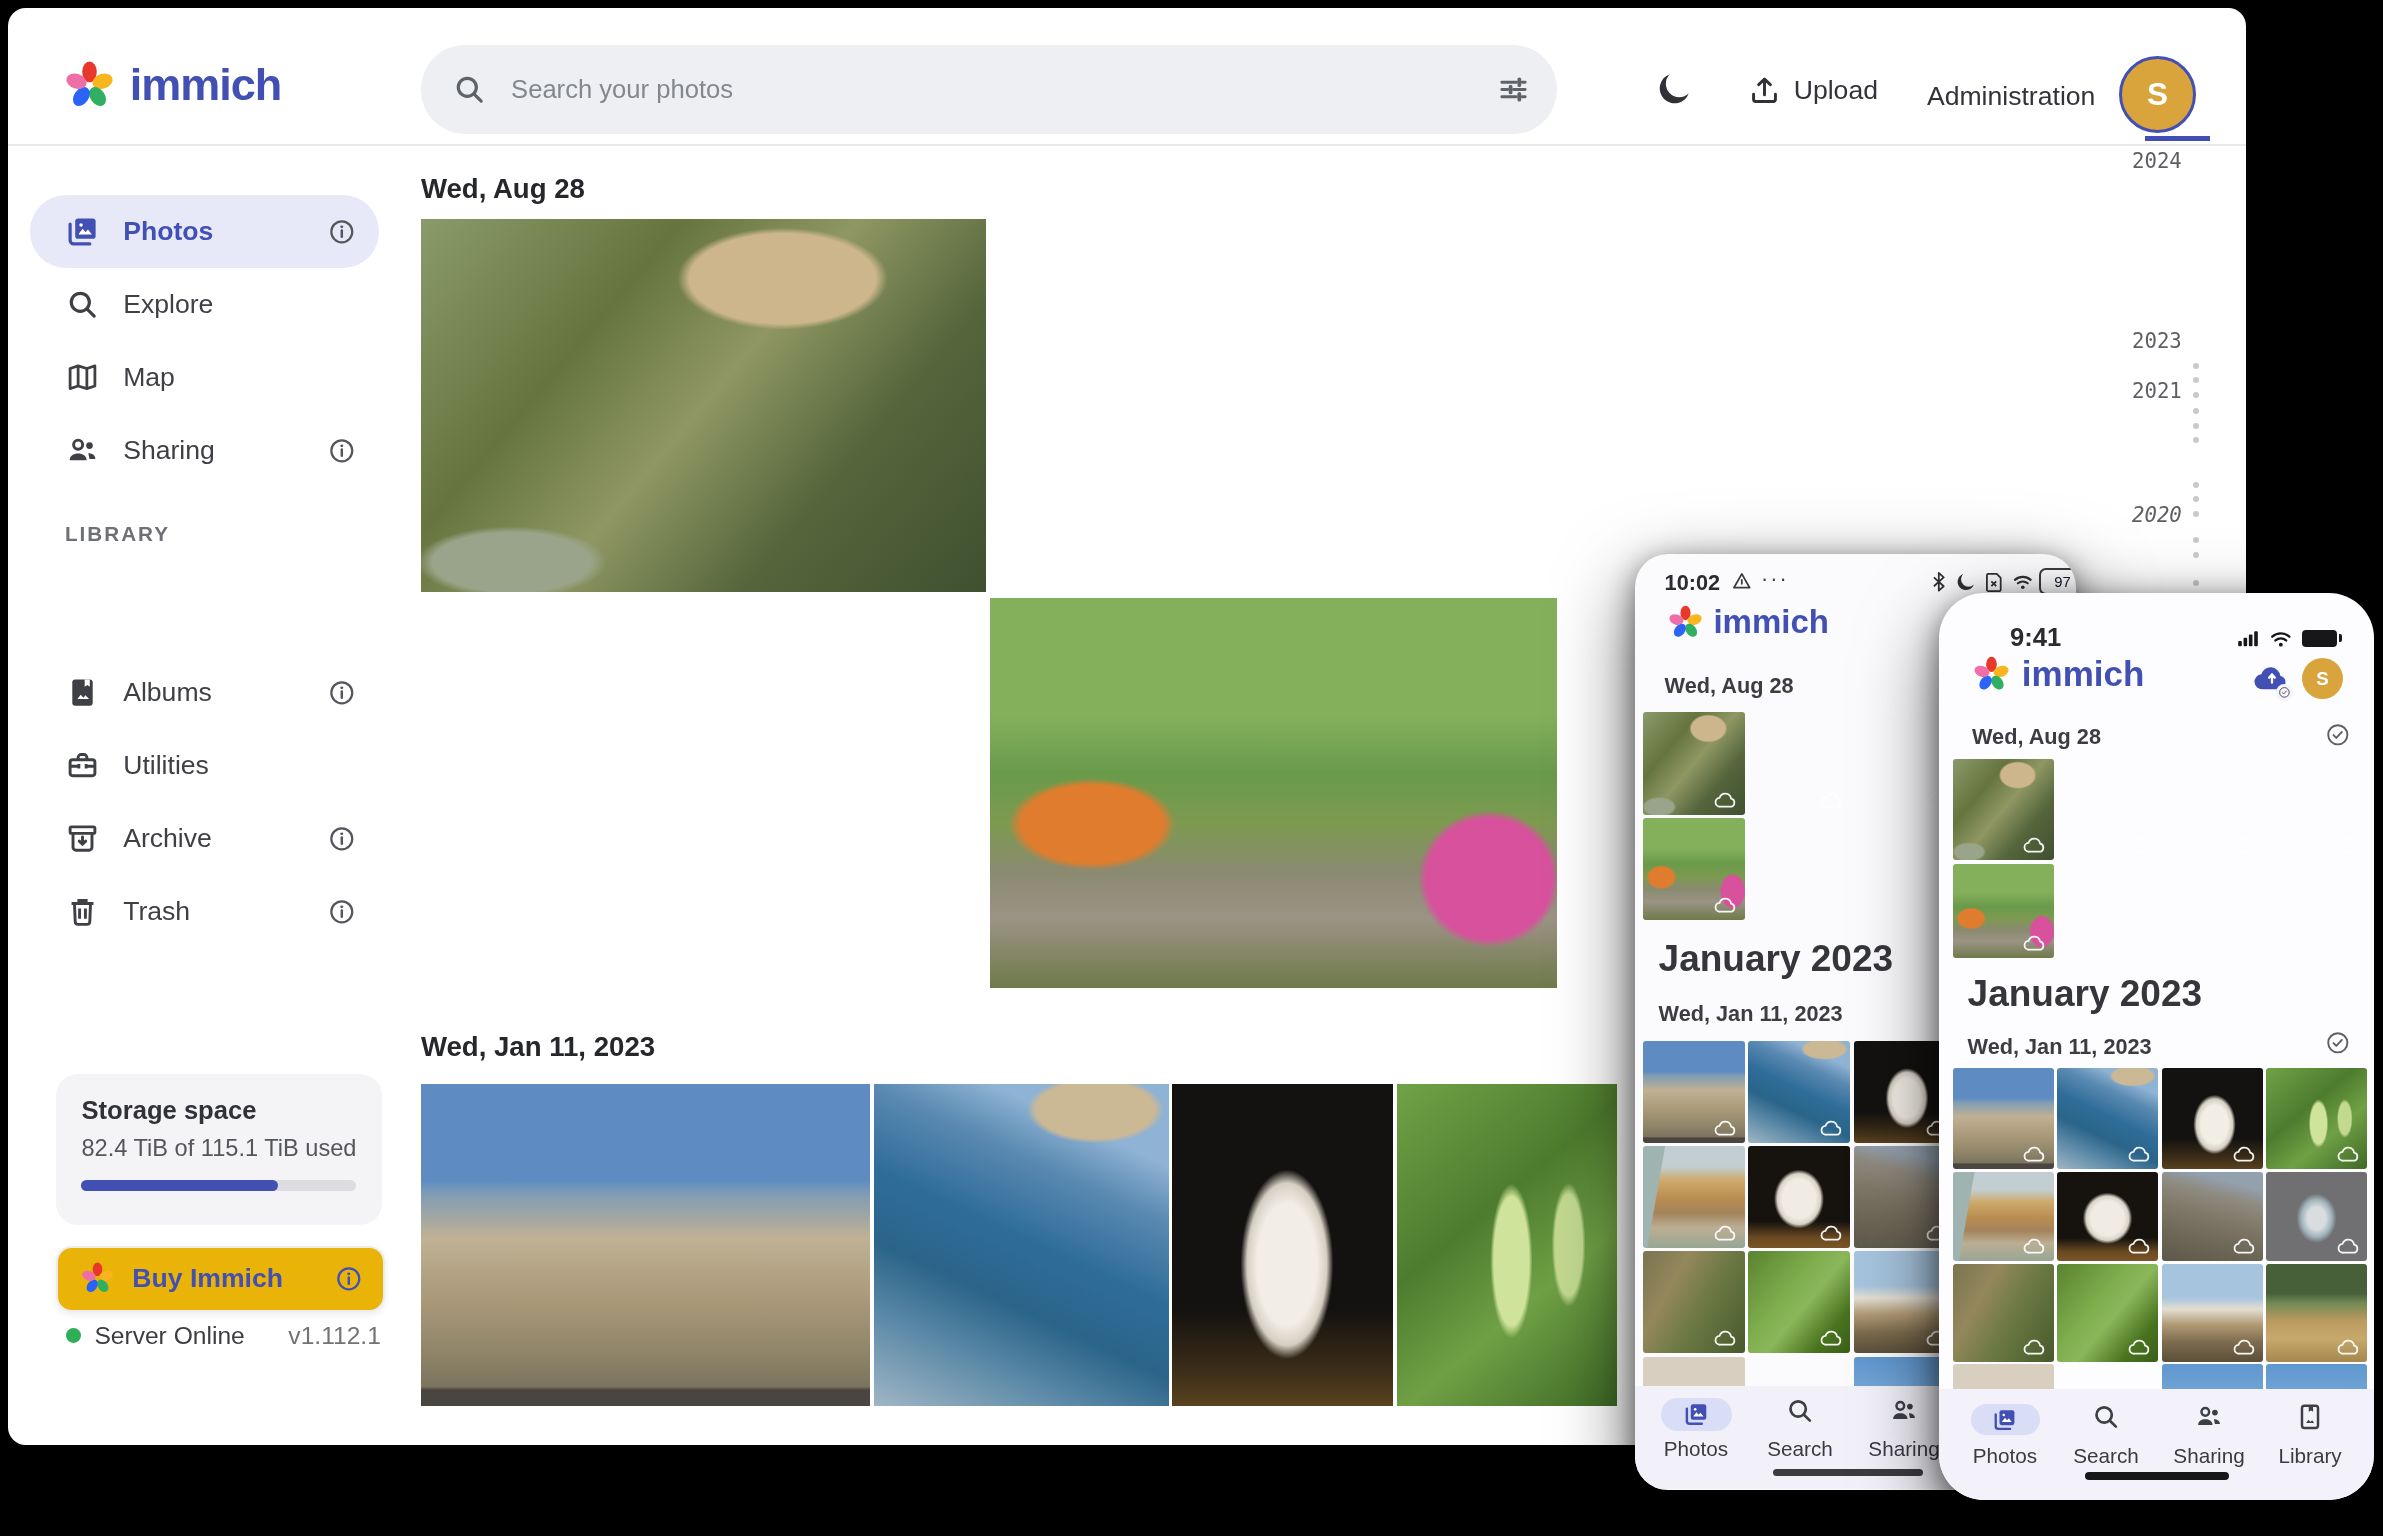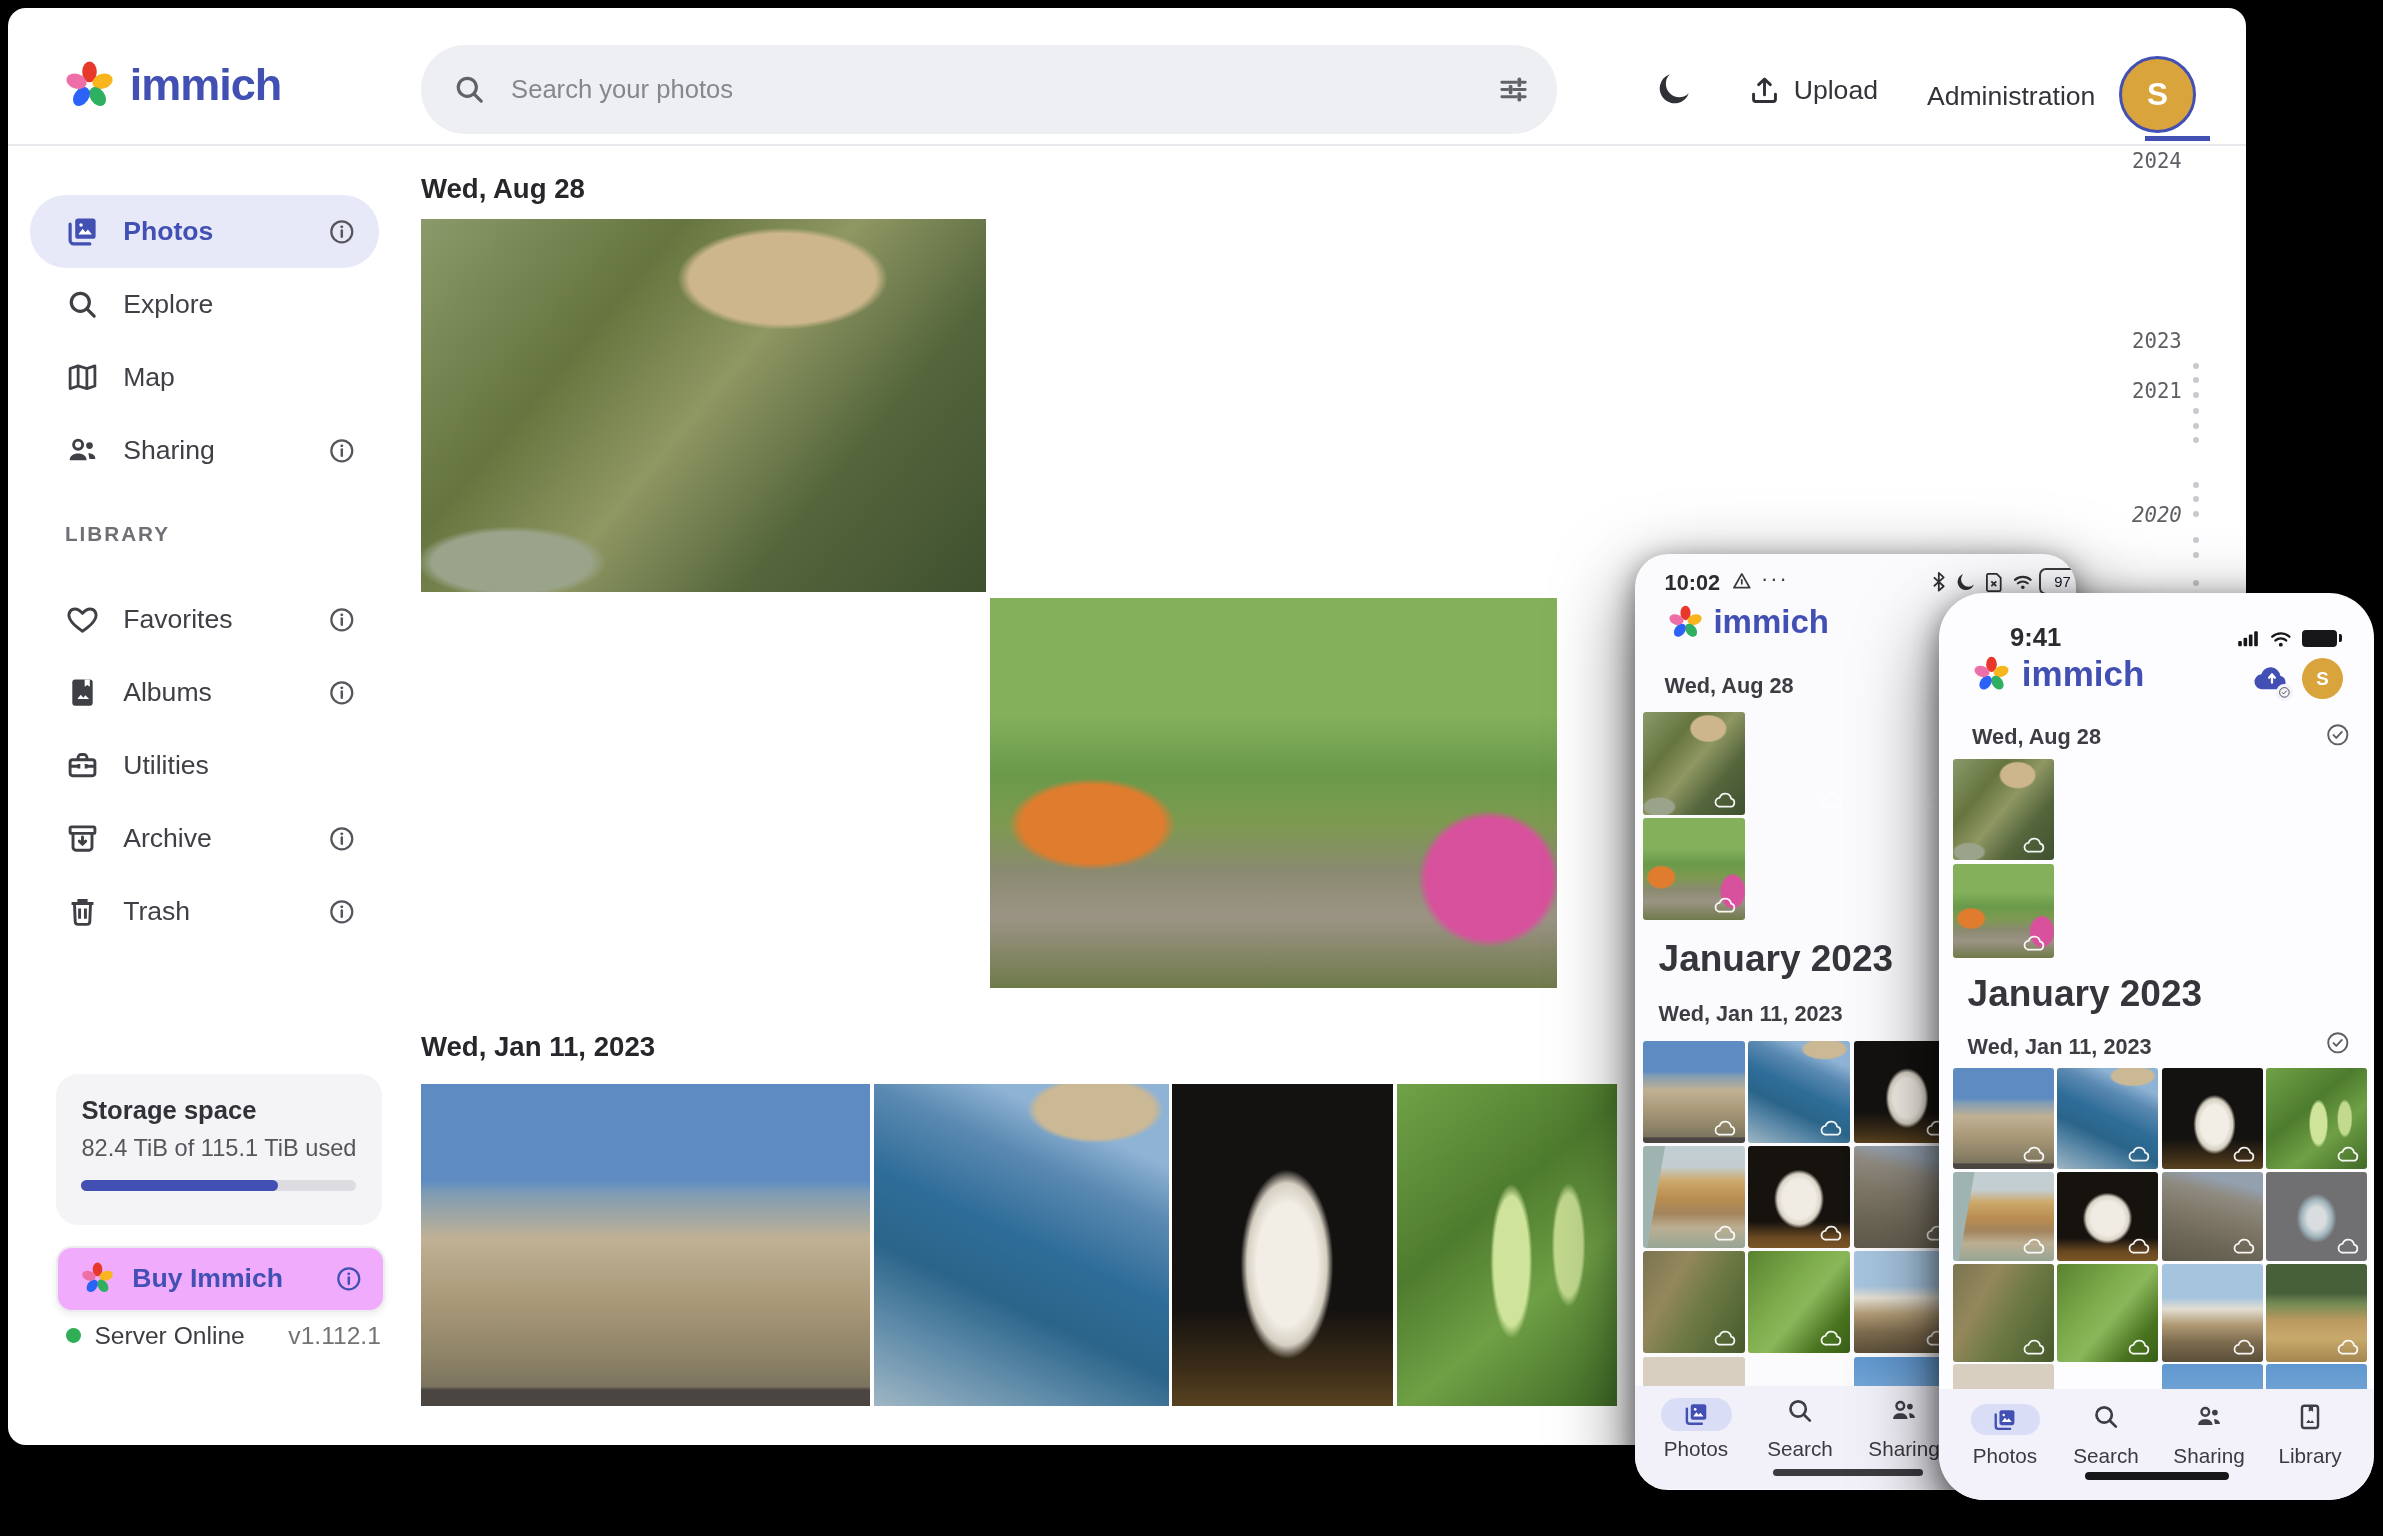--- a/index.html
+++ b/index.html
@@ -34,21 +34,21 @@
   .side-item.active .lbl{font-weight:700;}
   .lib-head{position:absolute;left:57px;top:514px;font-size:20.7px;font-weight:600;
         letter-spacing:2px;color:#6f7075;}
   .store-card{position:absolute;left:48px;top:1066px;width:326px;height:151px;
         background:#f4f4f6;border-radius:21.7px;}
   .store-title{position:absolute;left:25.6px;top:21.7px;font-size:25.6px;font-weight:700;color:#313238;}
   .store-usage{position:absolute;left:25.6px;top:61px;font-size:23.6px;color:#55565c;}
   .sp-track{position:absolute;left:25.6px;top:106px;width:275px;height:10.8px;border-radius:5.9px;
         background:#dddde1;}
   .sp-fill{height:100%;border-radius:5.9px;background:#4250b4;}
-  .buy-btn{position:absolute;left:48px;top:1238px;width:325px;height:62px;background:#f0abfc;
+  .buy-btn{position:absolute;left:48px;top:1238px;width:325px;height:62px;background:#eab308;
         border:2px solid #ececf0;border-radius:15.8px;box-shadow:0 3px 7.9px rgba(0,0,0,.07);
         display:flex;align-items:center;cursor:pointer;}
   .buy-btn .lbl{margin-left:17.7px;font-size:26.6px;font-weight:700;color:#4250b4;}
   .buy-btn .info{margin-left:auto;margin-right:19.7px;width:29.6px;height:29.6px;color:#4250b4;}
   .server-row{position:absolute;left:48px;top:1314px;width:325px;display:flex;
         align-items:center;font-size:24.6px;color:#3c3d42;}
   .dot-green{width:14.8px;height:14.8px;border-radius:50%;background:#2fae55;margin:0 13.8px 0 9.9px;}
   .version{margin-left:auto;color:#737373;}
   
   .tl-line{position:absolute;left:2145px;top:136px;width:65px;height:4.9px;background:#4250b4;z-index:2;}
@@ -305,29 +305,20 @@
   <div class="side-item" style="top:406px;">
     <svg class="ic" viewBox="0 0 36 36" width="35" height="35">
         <use href="#sym-people"></use>
       </svg>
     <span class="lbl">Sharing</span>
     <svg class="info" viewBox="0 0 30 30" width="29.6" height="29.6">
         <use href="#sym-info"></use>
       </svg>
   </div>
   <div class="lib-head">LIBRARY</div>
-  <div class="side-item" style="top:575px;">
-    <svg class="ic" viewBox="0 0 36 36" width="35" height="35">
-        <use href="#sym-heart"></use>
-      </svg>
-    <span class="lbl">Favorites</span>
-    <svg class="info" viewBox="0 0 30 30" width="29.6" height="29.6">
-        <use href="#sym-info"></use>
-      </svg>
-  </div>
   <div class="side-item" style="top:648px;">
     <svg class="ic" viewBox="0 0 36 36" width="35" height="35">
         <use href="#sym-album"></use>
       </svg>
     <span class="lbl">Albums</span>
     <svg class="info" viewBox="0 0 30 30" width="29.6" height="29.6">
         <use href="#sym-info"></use>
       </svg>
   </div>
   <div class="side-item" style="top:721px;">

